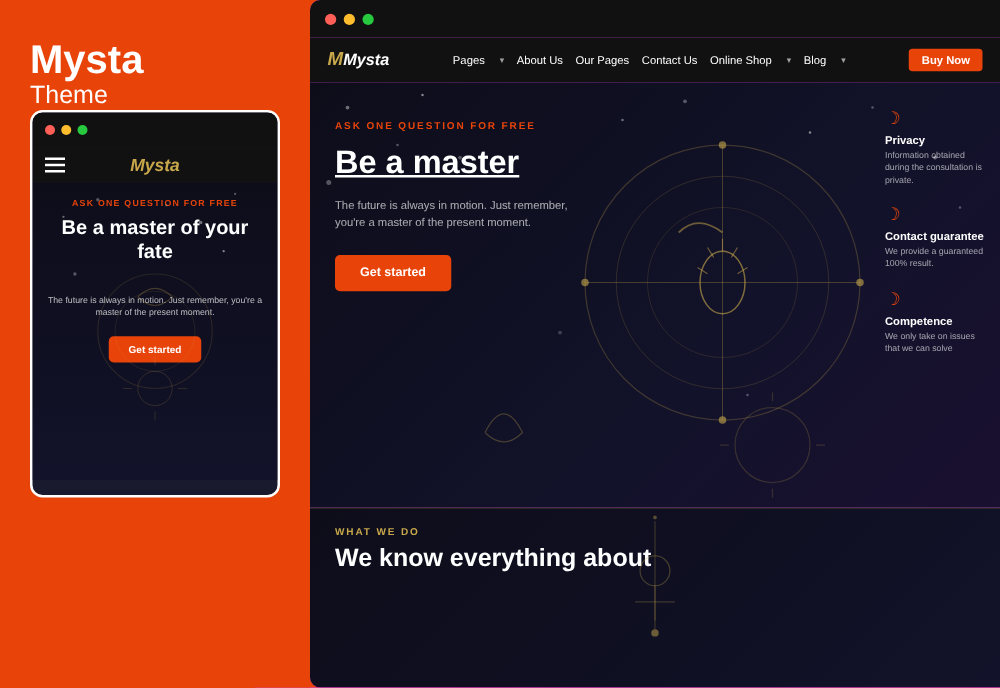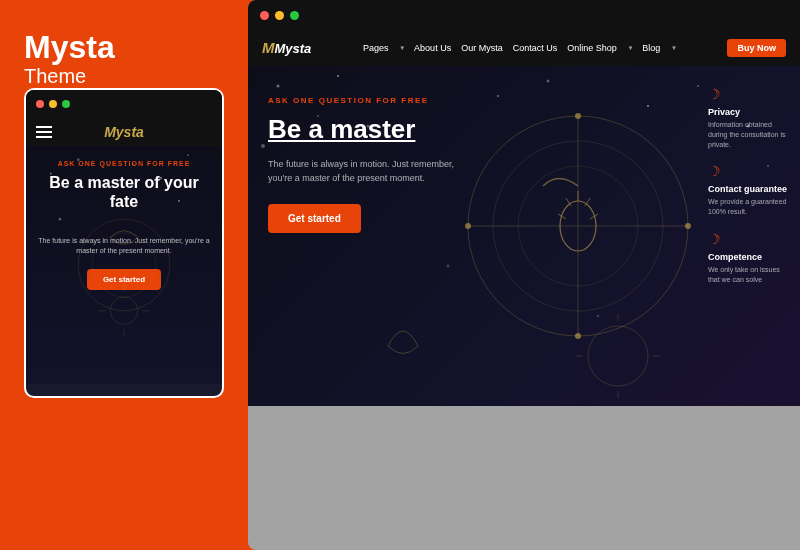--- a/index.html
+++ b/index.html
@@ -127,21 +127,21 @@
       display: block;
       margin: 0 auto;
     }
 
     
     .right-panel {
       position: absolute;
       left: 248px; top: 0;
       width: 552px;
       height: 550px;
-      background: #a3a3a3;
+      background: #d946ef;
       border-radius: 8px 0 0 8px;
       overflow: hidden;
     }
     .desktop-topbar {
       background: #111;
       height: 30px;
       display: flex;
       align-items: center;
       padding: 0 12px;
       gap: 6px;
@@ -375,21 +375,21 @@
     </div>
     <div class="desktop-nav-items">
       <div class="desktop-nav-item">
         <span>Pages</span>
         <span class="chevron">▾</span>
       </div>
       <div class="desktop-nav-item">
         <span>About Us</span>
       </div>
       <div class="desktop-nav-item">
-        <span>Our Mysta</span>
+        <span>Our Pages</span>
       </div>
       <div class="desktop-nav-item">
         <span>Contact Us</span>
       </div>
       <div class="desktop-nav-item">
         <span>Online Shop</span>
         <span class="chevron">▾</span>
       </div>
       <div class="desktop-nav-item">
         <span>Blog</span>
@@ -471,13 +471,28 @@
         <div class="feature-desc">We provide a guaranteed 100% result.</div>
       </div>
       <div class="feature-item">
         <div class="feature-icon">☽</div>
         <div class="feature-title">Competence</div>
         <div class="feature-desc">We only take on issues that we can solve</div>
       </div>
     </div>
   </div>
 
+  <div class="desktop-bottom">
+    <svg style="position:absolute;top:0;left:0;width:100%;height:100%;pointer-events:none" viewBox="0 0 552 144">
+      <circle cx="276" cy="100" r="3" fill="rgba(200,168,75,0.5)"></circle>
+      <line x1="276" y1="97" x2="276" y2="10" stroke="rgba(200,168,75,0.3)" stroke-width="0.8"></line>
+      <circle cx="276" cy="7" r="1.5" fill="rgba(200,168,75,0.4)"></circle>
+
+      <circle cx="276" cy="50" r="12" fill="none" stroke="rgba(200,168,75,0.3)" stroke-width="1"></circle>
+      <line x1="276" y1="62" x2="276" y2="90" stroke="rgba(200,168,75,0.25)" stroke-width="1"></line>
+      <line x1="260" y1="75" x2="292" y2="75" stroke="rgba(200,168,75,0.25)" stroke-width="1"></line>
+    </svg>
+    <div class="what-we-do-label">WHAT WE DO</div>
+    <div class="bottom-title">
+      <span>We know everything about</span>
+    </div>
+  </div>
 </div>
 
 </body></html>

